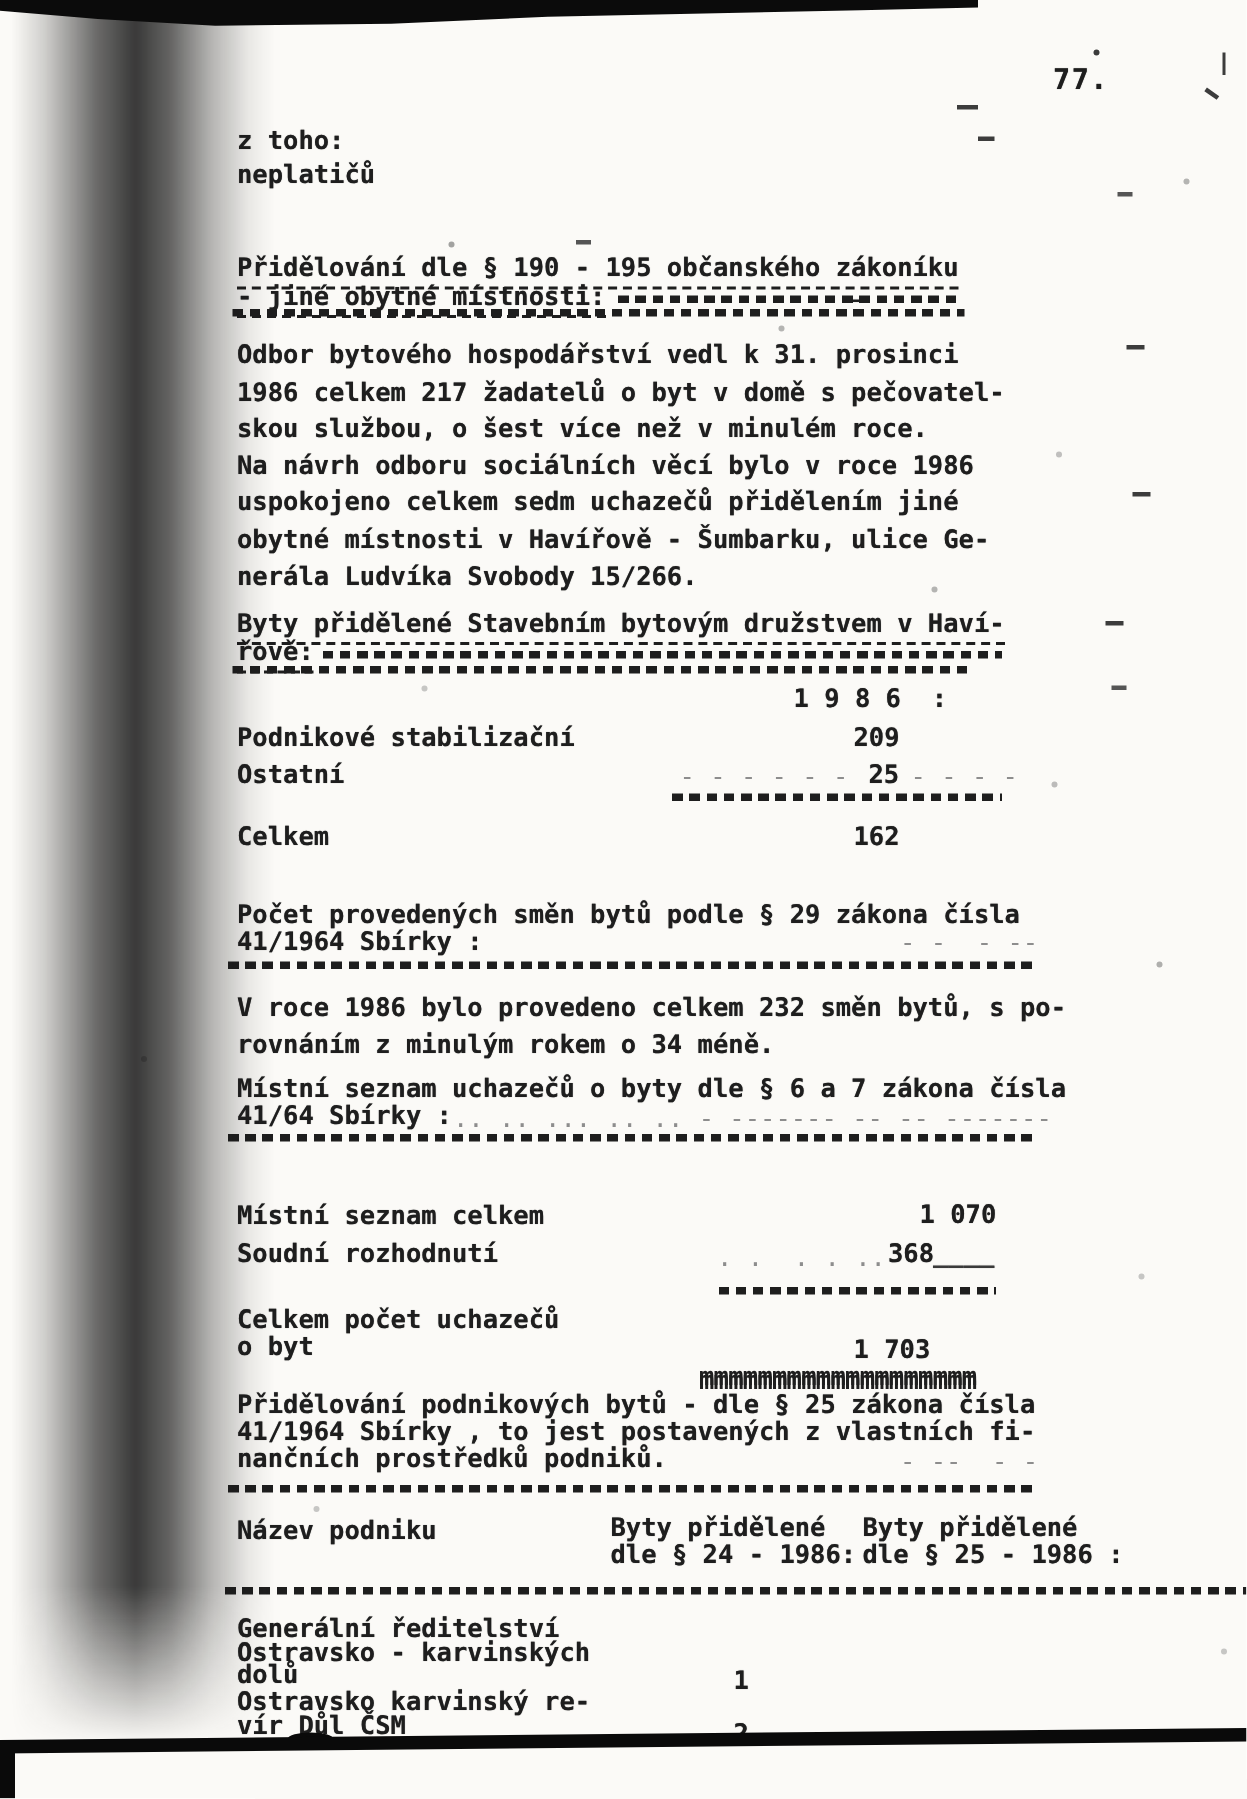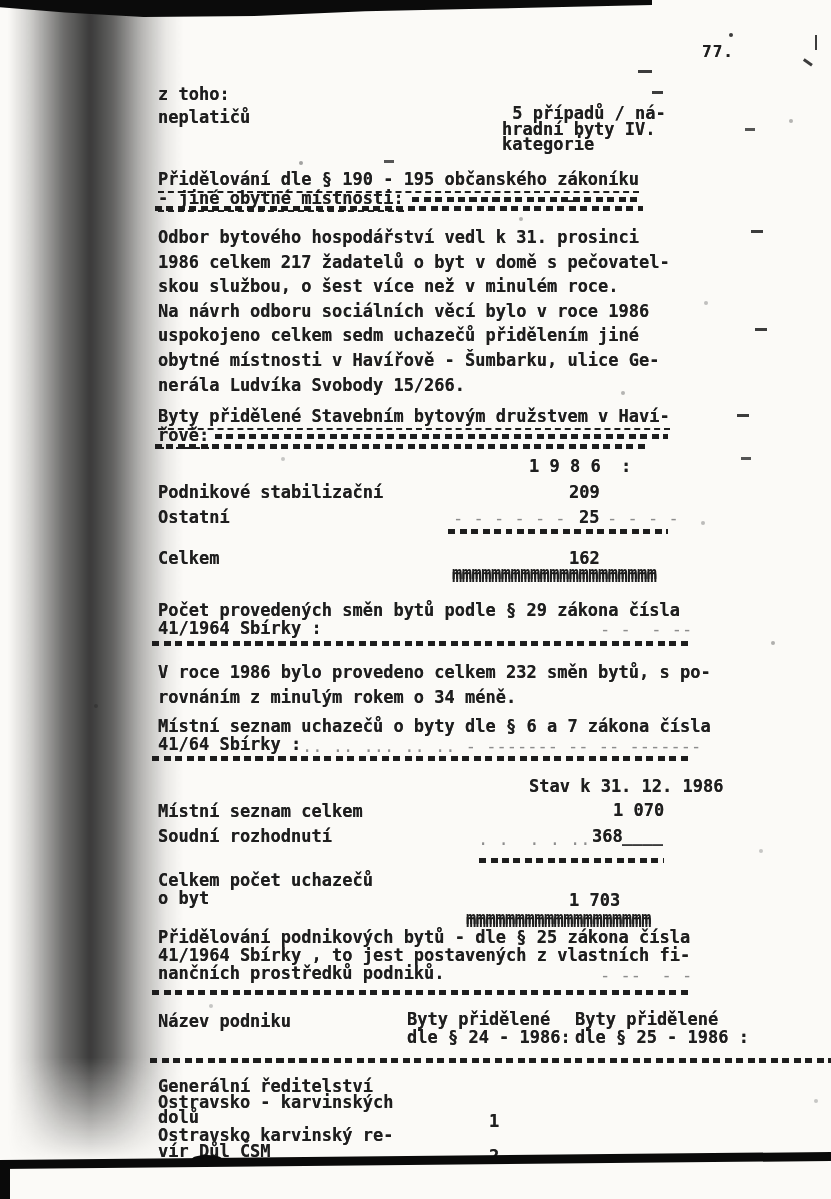--- a/index.html
+++ b/index.html
@@ -68,27 +68,24 @@
       815px 1100px 0 1px rgba(120,120,120,.4);
   }
 </style>
 </head>
 <body>
 
 <div class="page">
 
   <div class="binding-shadow"></div>
 
-  <div class="abs" style="left:702px;top:42px;font-size:16px;letter-spacing:1px;">77.</div>
+  <div class="abs" style="left:702px;top:42px;font-size:19px;letter-spacing:1px;">77.</div>
 
   <div class="abs" style="left:158px;top:84px;">z toho:</div>
   <div class="abs" style="left:158px;top:107px;">neplatičů</div>
-  <div class="abs tight" style="left:502px;top:106px;"> 5 případů / ná-
-hradní byty IV.
-kategorie</div>
 
   <div class="abs" style="left:158px;top:169px;"><span class="ul">Přidělování dle § 190 - 195 občanského zákoníku</span></div>
   <div class="abs" style="left:565px;top:182px;">_</div>
   <div class="abs" style="left:158px;top:188px;"><span class="ul">- jiné obytné místnosti:</span></div>
   <div class="rule heavy" style="left:412px;top:197px;width:228px;"></div>
   <div class="rule heavy" style="left:155px;top:206px;width:488px;"></div>
 
   <div class="abs para" style="left:158px;top:225px;">Odbor bytového hospodářství vedl k 31. prosinci
 1986 celkem 217 žadatelů o byt v domě s pečovatel-
 skou službou, o šest více než v minulém roce.
@@ -109,36 +106,34 @@
 
   <div class="abs" style="left:158px;top:507px;">Ostatní</div>
   <div class="abs faint" style="left:453px;top:508px;">- - - - - -</div>
   <div class="abs" style="left:579px;top:507px;">25</div>
   <div class="abs faint" style="left:607px;top:508px;">- - - -</div>
 
   <div class="rule heavy" style="left:448px;top:529px;width:220px;"></div>
 
   <div class="abs" style="left:158px;top:548px;">Celkem</div>
   <div class="abs" style="left:569px;top:548px;">162</div>
-  <div class="abs mmm" style="left:452px;top:563px;">mmmmmmmmmmmmmmmmmmmmm</div>
 
   <div class="abs" style="left:158px;top:600px;">Počet provedených směn bytů podle § 29 zákona čísla</div>
   <div class="abs" style="left:158px;top:618px;">41/1964 Sbírky :</div>
   <div class="abs faint" style="left:600px;top:619px;">- -  - --</div>
   <div class="rule heavy" style="left:152px;top:641px;width:536px;"></div>
 
   <div class="abs" style="left:158px;top:660px;line-height:25px;">V roce 1986 bylo provedeno celkem 232 směn bytů, s po-
 rovnáním z minulým rokem o 34 méně.</div>
 
   <div class="abs" style="left:158px;top:716px;">Místní seznam uchazečů o byty dle § 6 a 7 zákona čísla</div>
   <div class="abs" style="left:158px;top:734px;">41/64 Sbírky :</div>
   <div class="abs faint" style="left:302px;top:736px;">.. .. ... .. .. - ------- -- -- -------</div>
   <div class="rule heavy" style="left:152px;top:756px;width:540px;"></div>
 
-  <div class="abs" style="left:529px;top:776px;">Stav k 31. 12. 1986</div>
 
   <div class="abs" style="left:158px;top:801px;">Místní seznam celkem</div>
   <div class="abs" style="left:569px;top:800px;margin-left:44px;">1 070</div>
 
   <div class="abs" style="left:158px;top:826px;">Soudní rozhodnutí</div>
   <div class="abs faint" style="left:478px;top:829px;">. .  . . ..</div>
   <div class="abs" style="left:592px;top:826px;">368</div>
   <div class="abs dark-art" style="left:622px;top:826px;font-weight:700;">____</div>
 
   <div class="rule heavy" style="left:479px;top:858px;width:185px;"></div>

